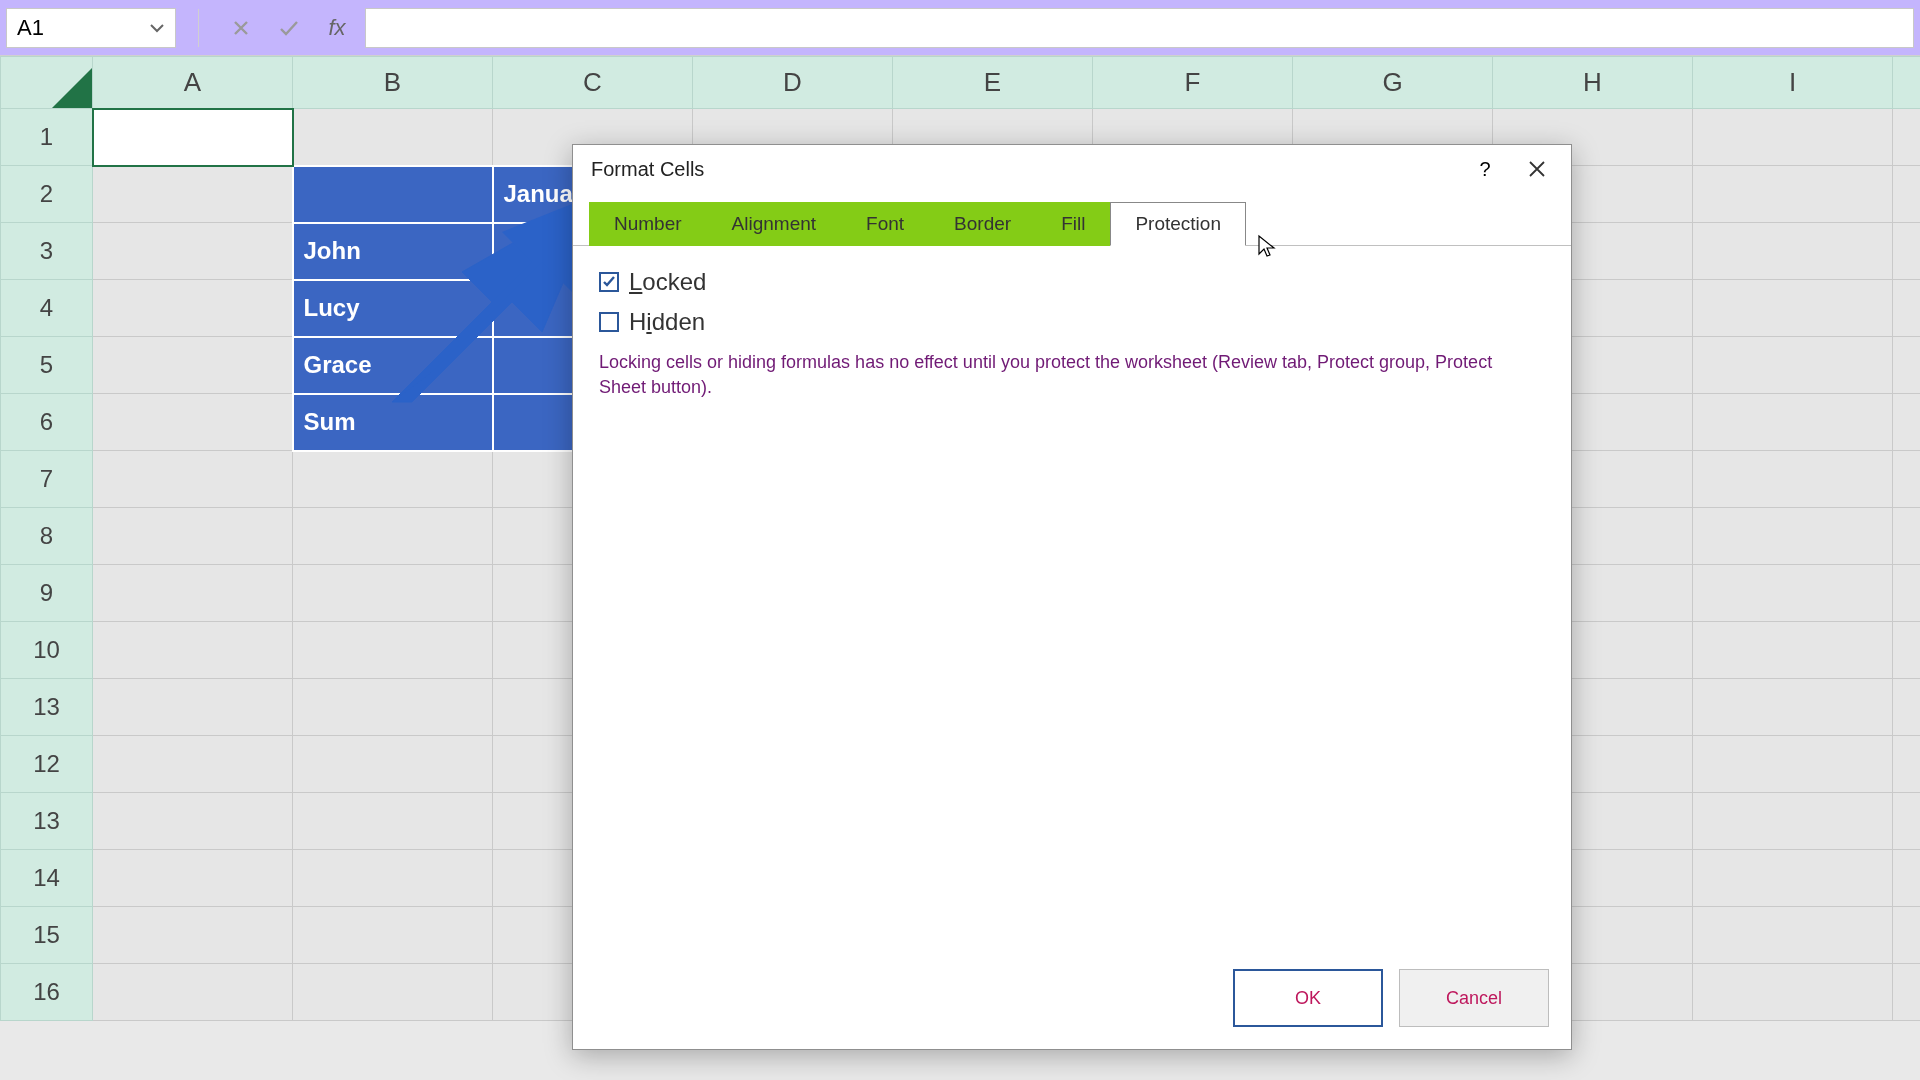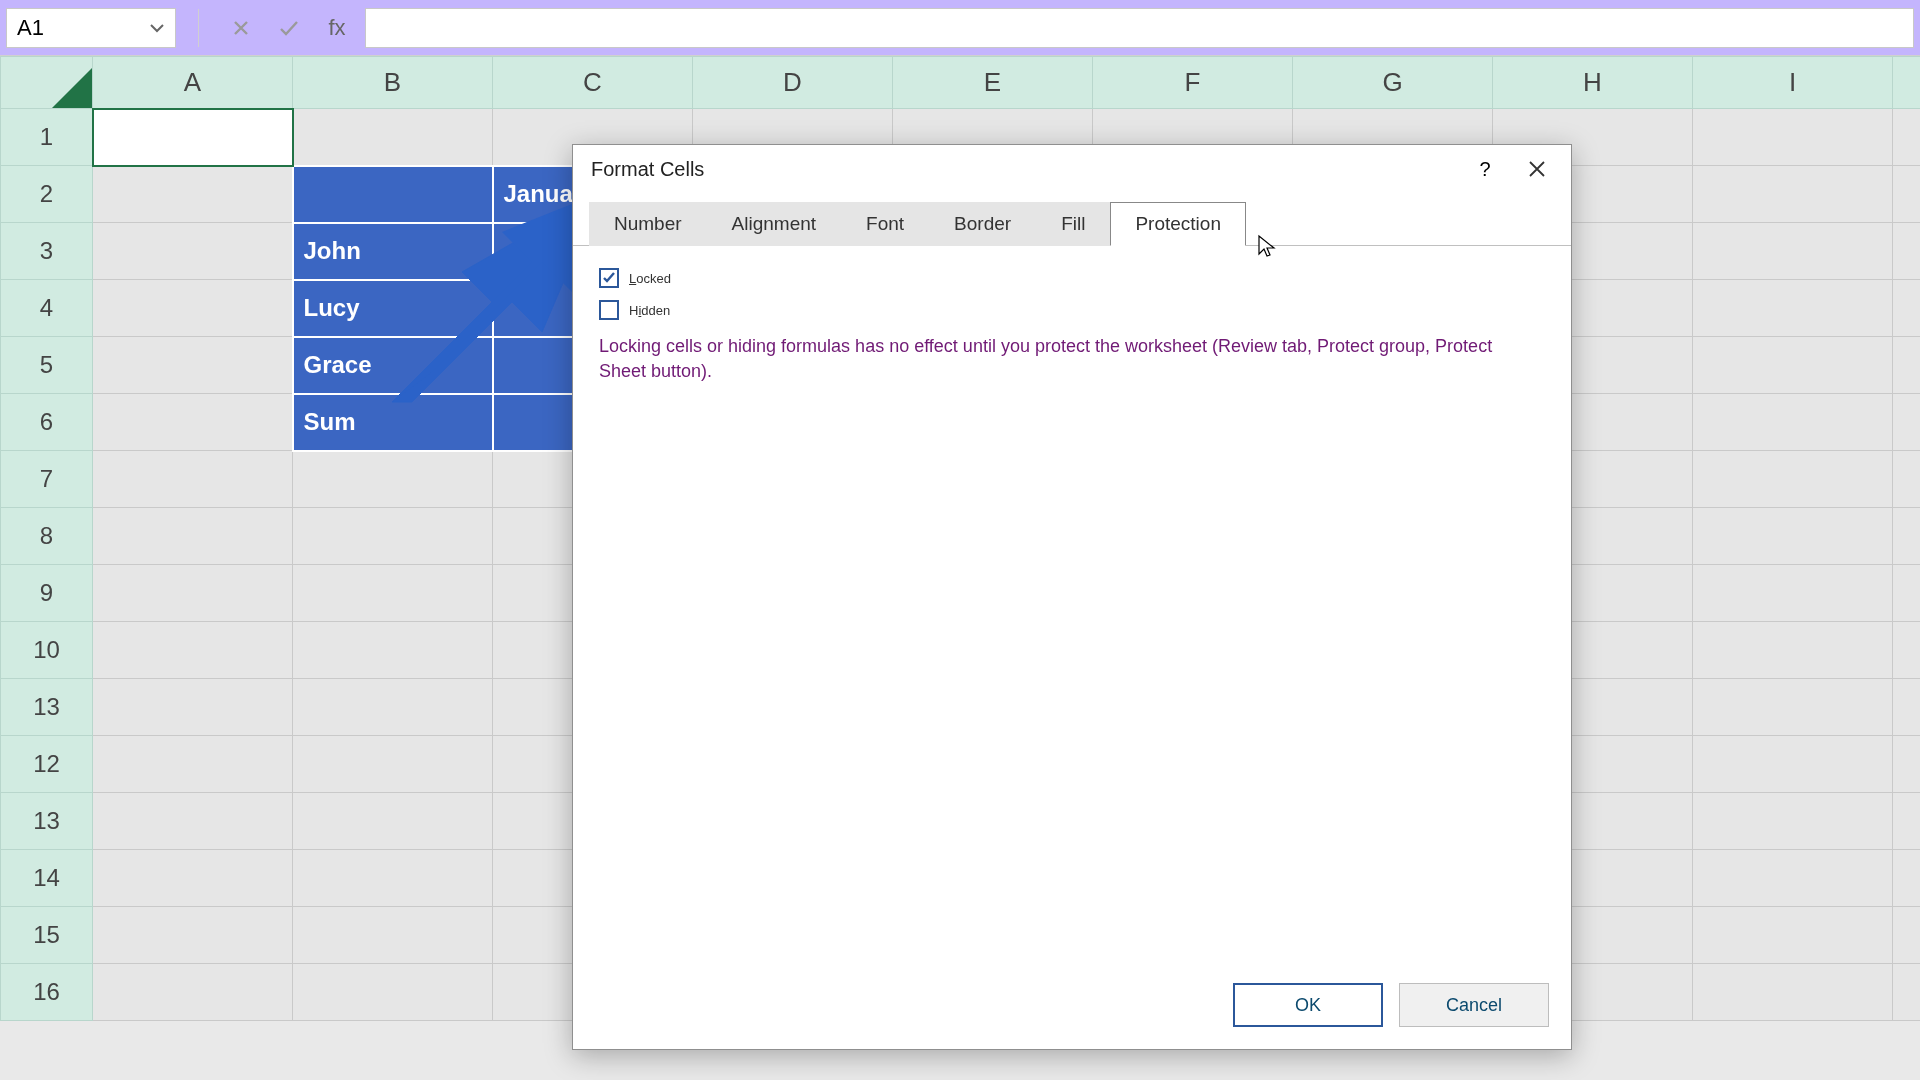--- a/index.html
+++ b/index.html
@@ -145,21 +145,21 @@
     display: flex;
     padding: 0 16px;
     gap: 0;
     border-bottom: 1px solid #c0c0c0;
     margin-top: 8px;
   }
   .dlg-tab {
     padding: 10px 24px;
     font-size: 19px;
     color: #333;
-    background: #e5e5e5;
+    background: #84cc16;
     border: 1px solid transparent;
     border-bottom: none;
     position: relative;
     top: 1px;
   }
   .dlg-tab.active {
     background: #fff;
     border: 1px solid #888;
     border-bottom: 1px solid #fff;
   }
@@ -173,34 +173,34 @@
     margin-bottom: 12px;
   }
   .chk {
     width: 20px; height: 20px;
     border: 2px solid #2b579a;
     display: flex; align-items: center; justify-content: center;
     background: #fff;
   }
   .chk.checked svg { display: block; }
   .chk svg { display: none; width: 14px; height: 14px; color: #2b579a; }
-  .chk-label { font-size: 13px; color: #333; }
+  .chk-label { font-size: 24px; color: #333; }
   .chk-label u { text-decoration: underline; }
   .help-text { font-size: 18px; color: #701a75; line-height: 1.4; margin-top: 14px; max-width: 920px; }
 
   .dlg-buttons {
     display: flex; justify-content: flex-end; gap: 16px;
     padding: 0 22px 22px 0;
   }
   .dlg-btn {
-    min-width: 150px; height: 44px;
+    min-width: 150px; height: 58px;
     border: 1px solid #bdbdbd;
     background: #f0f0f0;
     font-size: 18px;
-    color: #0c4a6e;
+    color: #be185d;
     display: flex; align-items: center; justify-content: center;
   }
   .dlg-btn.primary {
     border: 2px solid #2b579a;
     background: #fff;
   }
 
   
   .cursor {
     position: absolute;
@@ -225,21 +225,21 @@
     <svg width="20" height="20" viewBox="0 0 20 20">
         <path d="M4 4l12 12M16 4L4 16" stroke="#9a9a9a" stroke-width="2.4" fill="none"></path>
       </svg>
   </div>
   <div class="fb-btn">
     <svg width="22" height="22" viewBox="0 0 22 22">
         <path d="M3 12l5 5L19 5" stroke="#9a9a9a" stroke-width="2.4" fill="none"></path>
       </svg>
   </div>
   <div class="fb-btn">
-    <span style="font-size:22px;color:#666;">fx</span>
+    <span style="font-style:italic;font-size:22px;color:#666;">fx</span>
   </div>
   <div class="formula-input"></div>
 </div>
 
 <div class="sheet">
   <table class="grid">
     <colgroup>
       <col style="width:92px">
       <col class="col-A">
         <col class="col-B">

